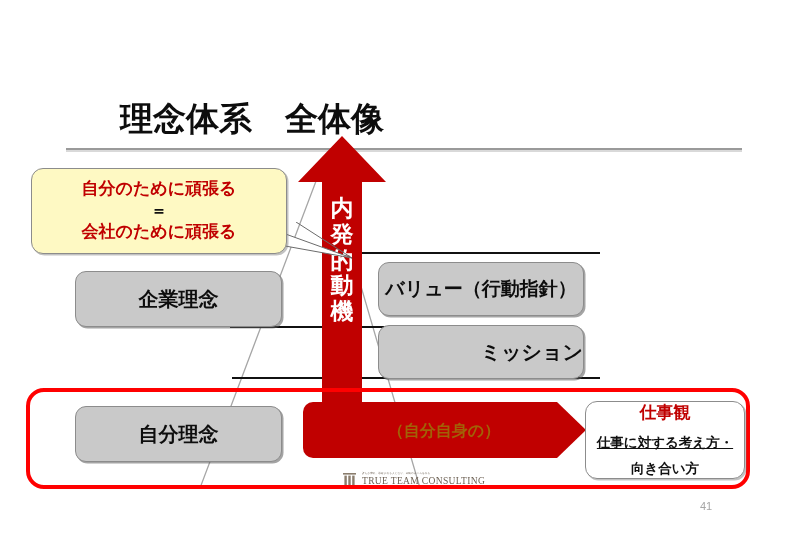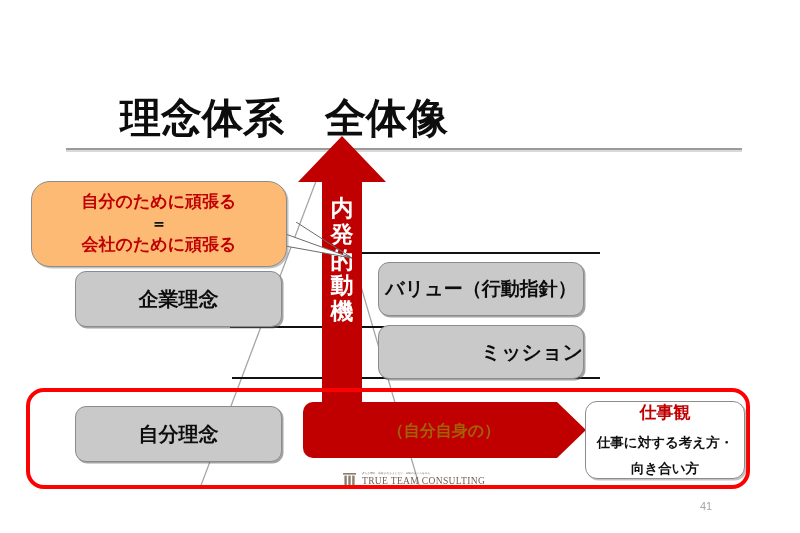--- a/index.html
+++ b/index.html
@@ -14,21 +14,21 @@
   
   .title-row{
     position:absolute;left:68px;top:92px;width:670px;height:52px;
     display:flex;align-items:center;
   }
   .title-main{
     font-size:35px;font-weight:bold;color:#0d0d0d;letter-spacing:0px;
     white-space:nowrap;line-height:1;
   }
   .title-sub{
-    font-size:41px;font-weight:bold;color:#0d0d0d;
+    font-size:33px;font-weight:bold;color:#0d0d0d;
     white-space:nowrap;line-height:1;margin-left:52px;
   }
   .title-rule{
     position:absolute;left:66px;top:148px;width:676px;height:4px;
     background:linear-gradient(to bottom,#9a9a9a 0%,#9a9a9a 45%,#d9d9d9 46%,#d9d9d9 100%);
   }
 
   
   .pyramid{position:absolute;left:90px;top:158px;width:330px;height:332px;}
 
@@ -58,22 +58,22 @@
     color:#0d0d0d;font-weight:bold;white-space:nowrap;
   }
   .gbox-kigyo{left:75px;top:271px;width:205px;height:54px;font-size:20px;}
   .gbox-jibun{left:75px;top:406px;width:205px;height:54px;font-size:20px;}
   .gbox-vision{left:378px;top:193px;width:204px;height:52px;font-size:20px;}
   .gbox-value{left:378px;top:262px;width:204px;height:52px;font-size:19px;}
   .gbox-mission{left:378px;top:325px;width:204px;height:52px;font-size:20px;justify-content:flex-end;}
 
   
   .callout-left{
-    position:absolute;left:31px;top:181px;width:254px;height:84px;
-    background:#fdba74;border:1px solid #8c8c8c;border-radius:19px;
+    position:absolute;left:31px;top:168px;width:254px;height:84px;
+    background:#fef9c3;border:1px solid #8c8c8c;border-radius:12px;
     box-shadow:1.5px 1.5px 0 rgba(120,120,120,.45);
     display:flex;flex-direction:column;align-items:center;justify-content:center;
     z-index:6;
   }
   .callout-left .l1,.callout-left .l3{
     color:#c00000;font-size:17px;font-weight:bold;line-height:1.35;white-space:nowrap;
   }
   .callout-left .l2{
     color:#111;font-size:16px;font-weight:bold;line-height:1.2;
   }
@@ -98,21 +98,21 @@
 
   
   .callout-right{
     position:absolute;left:585px;top:401px;width:158px;height:76px;
     background:#ffffff;border:1px solid #8c8c8c;border-radius:12px;
     box-shadow:1.5px 1.5px 0 rgba(120,120,120,.45);
     display:flex;flex-direction:column;align-items:center;justify-content:space-between;
     z-index:9;
   }
   .callout-right .r1{color:#c00000;font-size:17px;font-weight:bold;line-height:1.3;white-space:nowrap;}
-  .callout-right .r2{color:#111;font-size:13.5px;font-weight:bold;line-height:1.3;white-space:nowrap;}
+  .callout-right .r2{color:#111;font-size:13.5px;font-weight:bold;line-height:1.3;white-space:nowrap;text-decoration:underline;}
   .callout-right .r3{color:#111;font-size:13.5px;font-weight:bold;line-height:1.3;white-space:nowrap;}
 
   
   .footer-logo{position:absolute;left:343px;top:473px;width:130px;height:24px;display:flex;align-items:flex-start;}
   .logo-mark{width:13px;height:16px;margin-right:6px;flex:0 0 auto;}
   .logo-txt{display:flex;flex-direction:column;justify-content:center;}
   .logo-tag{font-size:2.6px;color:#6b5f52;letter-spacing:.1px;line-height:1;white-space:nowrap;}
   .logo-name{
     font-family:"Liberation Serif","DejaVu Serif",serif;
     font-size:9.5px;color:#6b5f52;letter-spacing:.35px;line-height:1.1;white-space:nowrap;

